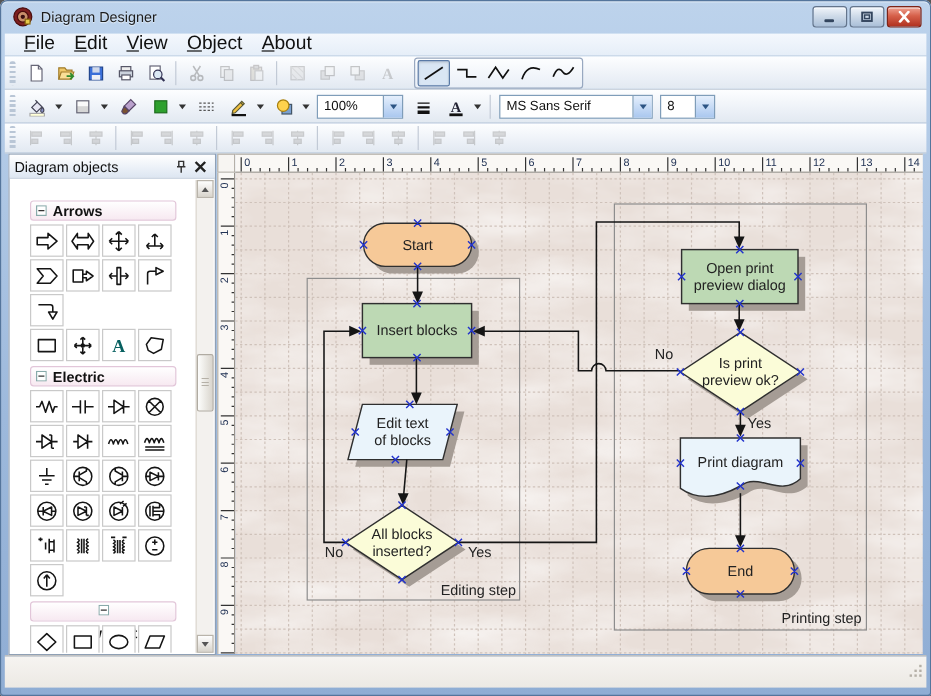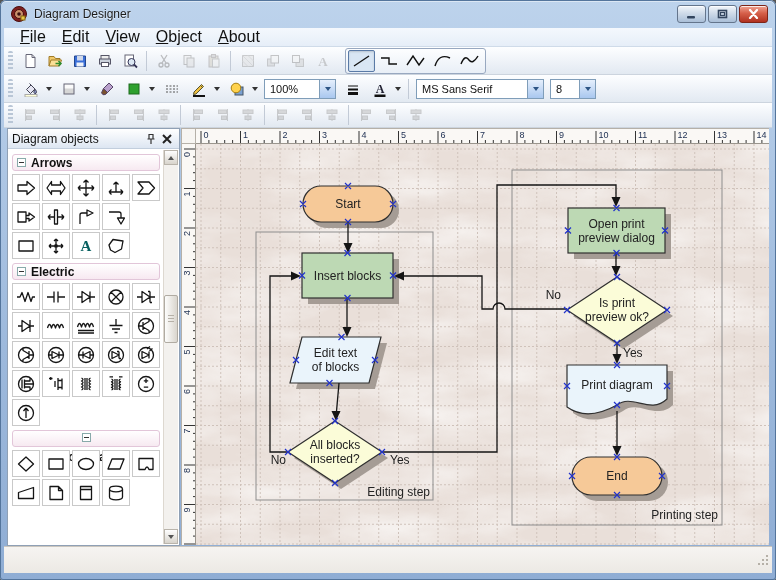--- a/index.html
+++ b/index.html
@@ -40,21 +40,21 @@
   .combo .val{padding:0 5px;font-size:11px;color:#111;flex:1;white-space:nowrap;overflow:hidden;}
   .combo .dd-btn{width:16px;height:100%;background:linear-gradient(#e5effc,#a9c7ef);border-left:1px solid #7f9db9;
     display:flex;align-items:center;justify-content:center;}
   .combo .dd-btn i{width:0;height:0;border-left:3.5px solid rgba(0,0,0,0);border-right:3.5px solid rgba(0,0,0,0);border-top:4px solid #2c5484;}
   
   .panel{position:absolute;left:7px;top:128px;width:173px;height:418px;background:#fff;border:1px solid #8fa0b5;}
   .panel-head{position:absolute;left:0;top:0;right:0;height:20px;background:linear-gradient(#ffffff,#dde6f2);
     border-bottom:1px solid #c2cedd;display:flex;align-items:center;padding:0 4px;}
   .panel-title{flex:1;font-size:12px;color:#111;}
   .panel-hbtn{width:16px;height:16px;display:flex;align-items:center;justify-content:center;}
-  .panel-body{position:absolute;top:21px;left:1px;width:154px;bottom:1px;overflow:hidden;padding:1px;}
+  .panel-body{position:absolute;top:21px;left:1px;width:154px;bottom:1px;overflow:hidden;padding:14px;}
   .sec-head{height:17px;margin:3px 2px 2px 2px;border-radius:3px;display:flex;align-items:center;gap:5px;
     padding:0 4px;font-weight:bold;font-size:12px;color:#111;}
   .p-grid{display:flex;flex-wrap:wrap;padding:0 1px;}
   .p-item{width:28px;height:27px;border:1px solid #c9c9c9;background:#fff;margin:1px;
     display:flex;align-items:center;justify-content:center;}
   .panel-scroll{position:absolute;top:21px;right:1px;width:15px;bottom:1px;background:#f3f1ee;border-left:1px solid #ddd8d0;}
   .sb-btn{position:absolute;left:0;width:14px;height:15px;background:linear-gradient(#fefefe,#d8d4cc);border:1px solid #b9b4ab;
     display:flex;align-items:center;justify-content:center;}
   .sb-up{top:0;} .sb-down{bottom:0;}
   .sb-tri-up{width:0;height:0;border-left:3.5px solid rgba(0,0,0,0);border-right:3.5px solid rgba(0,0,0,0);border-bottom:4px solid #555;}

